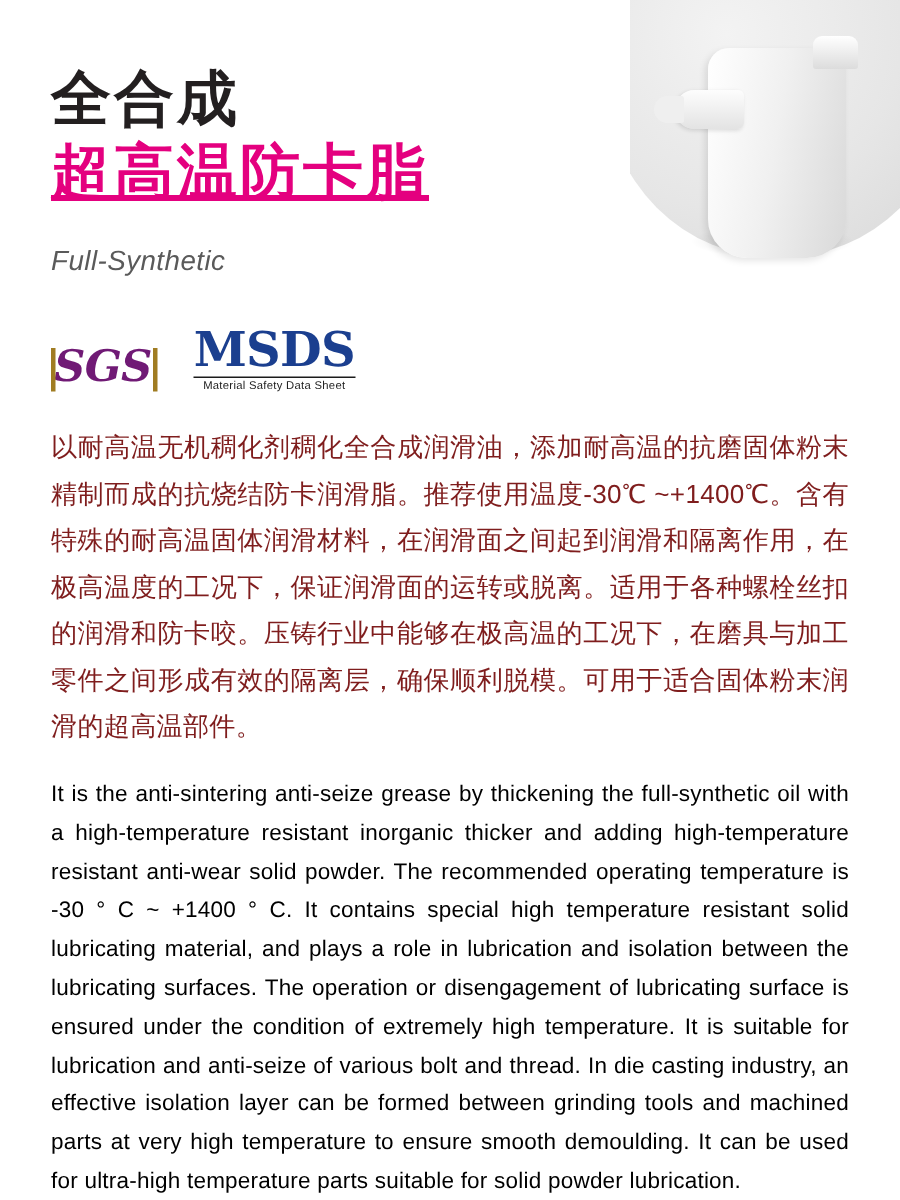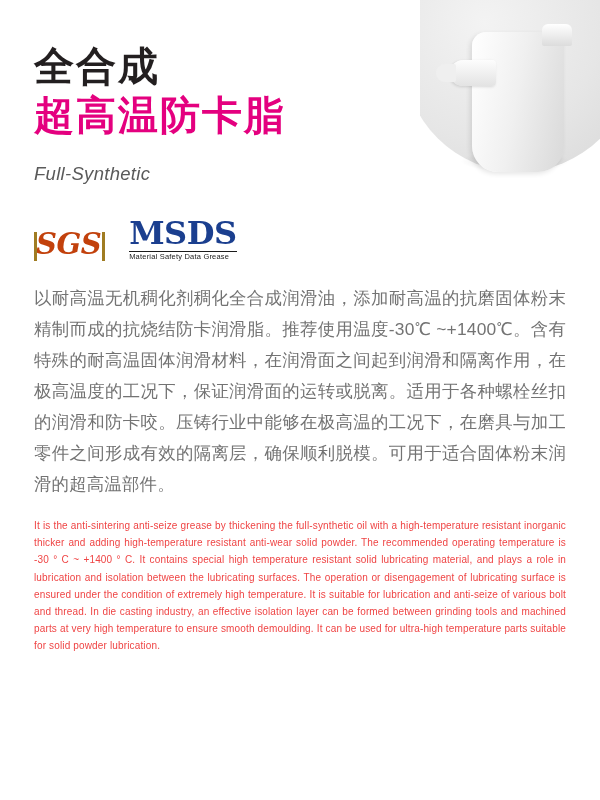--- a/index.html
+++ b/index.html
@@ -103,20 +103,21 @@
     line-height: 1.12;
     margin: 0;
   }
   .title-cn-2 {
     font-size: 40px;
     font-weight: bold;
     color: #e4007f;
     letter-spacing: 2px;
     line-height: 1.12;
     margin: 4px 0 0 0;
+    text-decoration: underline;
   }
   .title-en {
     margin-top: 23px;
     color: #5a5a5a;
     font-style: italic;
     font-size: 18.5px;
     line-height: 1.42;
     letter-spacing: 0.3px;
   }
 
@@ -127,21 +128,21 @@
     align-items: flex-end;
     gap: 24px;
     height: 48px;
   }
   .sgs {
     position: relative;
     font-family: "DejaVu Serif", serif;
     font-weight: bold;
     font-style: italic;
     font-size: 29px;
-    color: #c2410c;
+    color: #701a75;
     letter-spacing: -0.5px;
     padding: 0 4px 2px 2px;
     line-height: 1;
   }
   .sgs:before {
     content: "";
     position: absolute;
     left: 0;
     top: 2px;
     bottom: 0;
@@ -151,21 +152,21 @@
   .sgs:after {
     content: "";
     position: absolute;
     right: 0;
     top: 2px;
     bottom: 0;
     width: 3px;
     background: #a07c22;
   }
   .msds {
-    text-align: left;
+    text-align: center;
     line-height: 1;
   }
   .msds-main {
     font-family: "DejaVu Serif", serif;
     font-weight: bold;
     font-size: 32px;
     color: #1b3f8f;
     letter-spacing: -0.5px;
     display: block;
   }
@@ -184,28 +185,28 @@
     color: #1b1b1b;
     line-height: 1;
     padding-bottom: 3px;
   }
 
   
   .body-cn {
     margin-top: 22px;
     font-size: 17.4px;
     line-height: 1.78;
-    color: #737373;
+    color: #7f1d1d;
     text-align: justify;
     letter-spacing: 0.2px;
   }
   .body-en {
-    font-size: 10px;
+    font-size: 15px;
     line-height: 1.72;
-    color: #ef4444;
+    color: #000000;
     text-align: justify;
     letter-spacing: 0.15px;
   }
 </style>
 </head>
 <body>
 
 <div class="page">
 
   <div class="product-photo">
@@ -221,20 +222,20 @@
     <h1 class="title-cn-2">超高温防卡脂</h1>
     <div class="title-en">
       <div>Full-Synthetic</div>
     </div>
   </div>
 
   <div class="certs">
     <div class="sgs">SGS</div>
     <div class="msds">
       <span class="msds-main">MSDS</span>
-      <span class="msds-sub">Material Safety Data Grease</span>
+      <span class="msds-sub">Material Safety Data Sheet</span>
     </div>
   </div>
 
   <p class="body-cn">以耐高温无机稠化剂稠化全合成润滑油，添加耐高温的抗磨固体粉末精制而成的抗烧结防卡润滑脂。推荐使用温度-30℃ ~+1400℃。含有特殊的耐高温固体润滑材料，在润滑面之间起到润滑和隔离作用，在极高温度的工况下，保证润滑面的运转或脱离。适用于各种螺栓丝扣的润滑和防卡咬。压铸行业中能够在极高温的工况下，在磨具与加工零件之间形成有效的隔离层，确保顺利脱模。可用于适合固体粉末润滑的超高温部件。</p>
   <p class="body-en">It is the anti-sintering anti-seize grease by thickening the full-synthetic oil with a high-temperature resistant inorganic thicker and adding high-temperature resistant anti-wear solid powder. The recommended operating temperature is -30 ° C ~ +1400 ° C. It contains special high temperature resistant solid lubricating material, and plays a role in lubrication and isolation between the lubricating surfaces. The operation or disengagement of lubricating surface is ensured under the condition of extremely high temperature. It is suitable for lubrication and anti-seize of various bolt and thread. In die casting industry, an effective isolation layer can be formed between grinding tools and machined parts at very high temperature to ensure smooth demoulding. It can be used for ultra-high temperature parts suitable for solid powder lubrication.</p>
 
 </div>
 
 </body></html>

